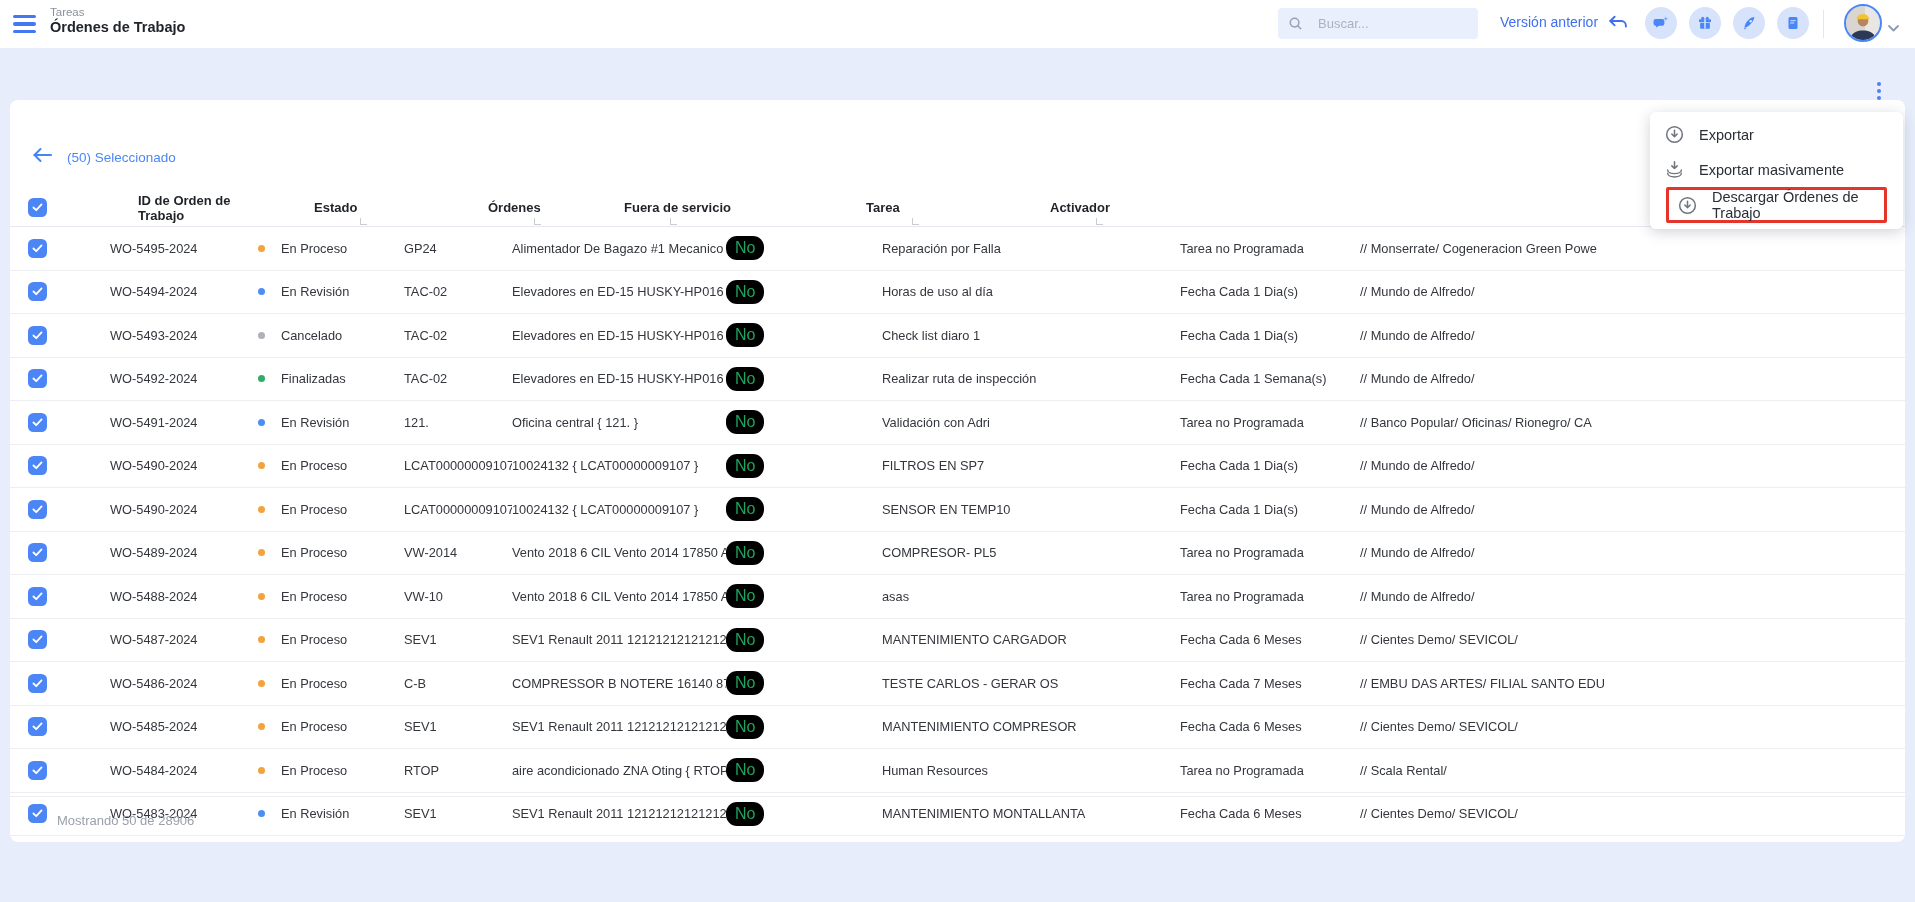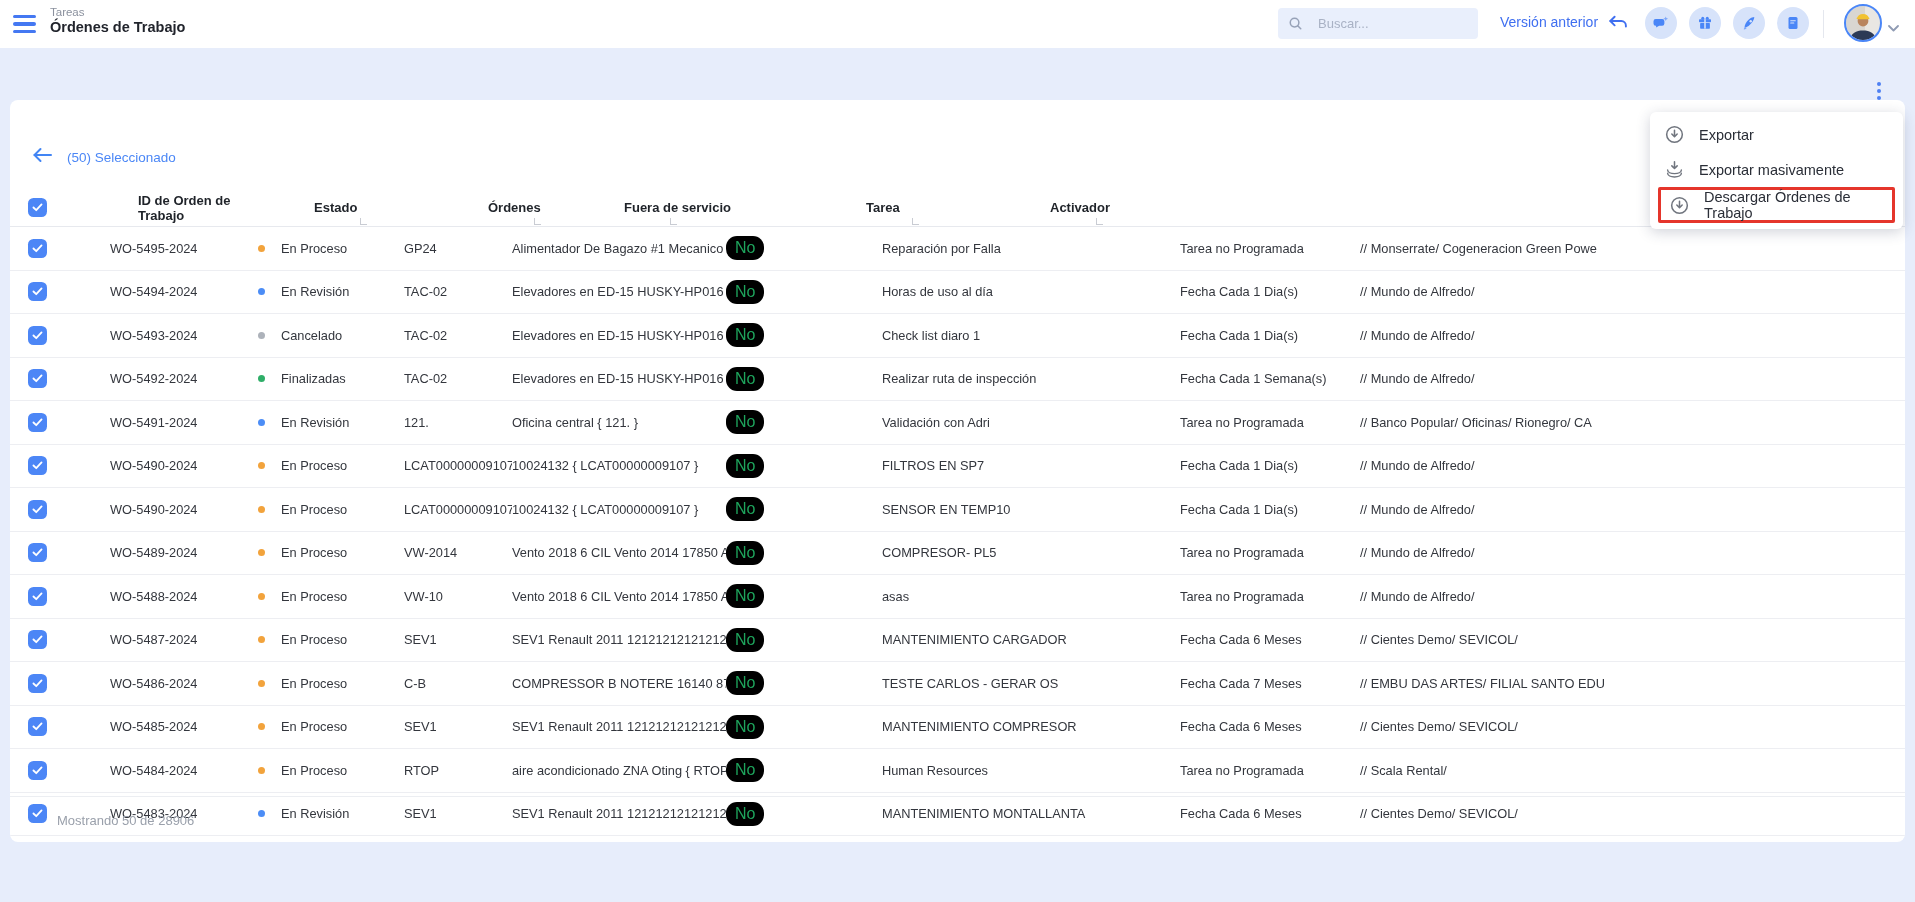--- a/index.html
+++ b/index.html
@@ -46,21 +46,21 @@
   .ckcell { display:flex; align-items:center; padding-left:18px; }
   .checkbox { width:19px; height:19px; border-radius:5.5px; background:#4c86f6; display:flex; align-items:center; justify-content:center; cursor:pointer; }
   .statuscell { display:flex; align-items:center; gap:16px; }
   .dot { width:7px; height:7px; border-radius:50%; flex:none; }
   .nopill { display:inline-block; background:#000000; color:#1ea45c; font-size:16px; padding:3px 9px; border-radius:11px; }
   .footer { position:absolute; left:0; bottom:0; width:100%; height:46px; border-top:1px solid #eceef2; }
   .showing { position:absolute; left:47px; top:16px; font-size:13px; color:#9aa0ab; }
   
   .menu { position:absolute; left:1650px; top:112px; width:253px; background:#ffffff; border-radius:6px; box-shadow:0 3px 14px rgba(40,50,80,.22); padding:5px 0 6px; z-index:10; }
   .mitem { display:flex; align-items:center; gap:14px; height:35px; padding:0 14px; font-size:14.5px; color:#2a2e37; cursor:pointer; }
-  .mitem.highlight { border:3px solid #e5352b; border-radius:2px; margin:0 8px; padding:0 8px; height:36px; }
+  .mitem.highlight { border:3px solid #e5352b; border-radius:2px; margin:0 16px; padding:0 8px; height:36px; }
   .micon { flex:none; display:flex; }
 </style>
 </head>
 <body>
 
 <div class="topbar">
   <div class="burger">
       <span></span>
       <span></span>
       <span></span>

